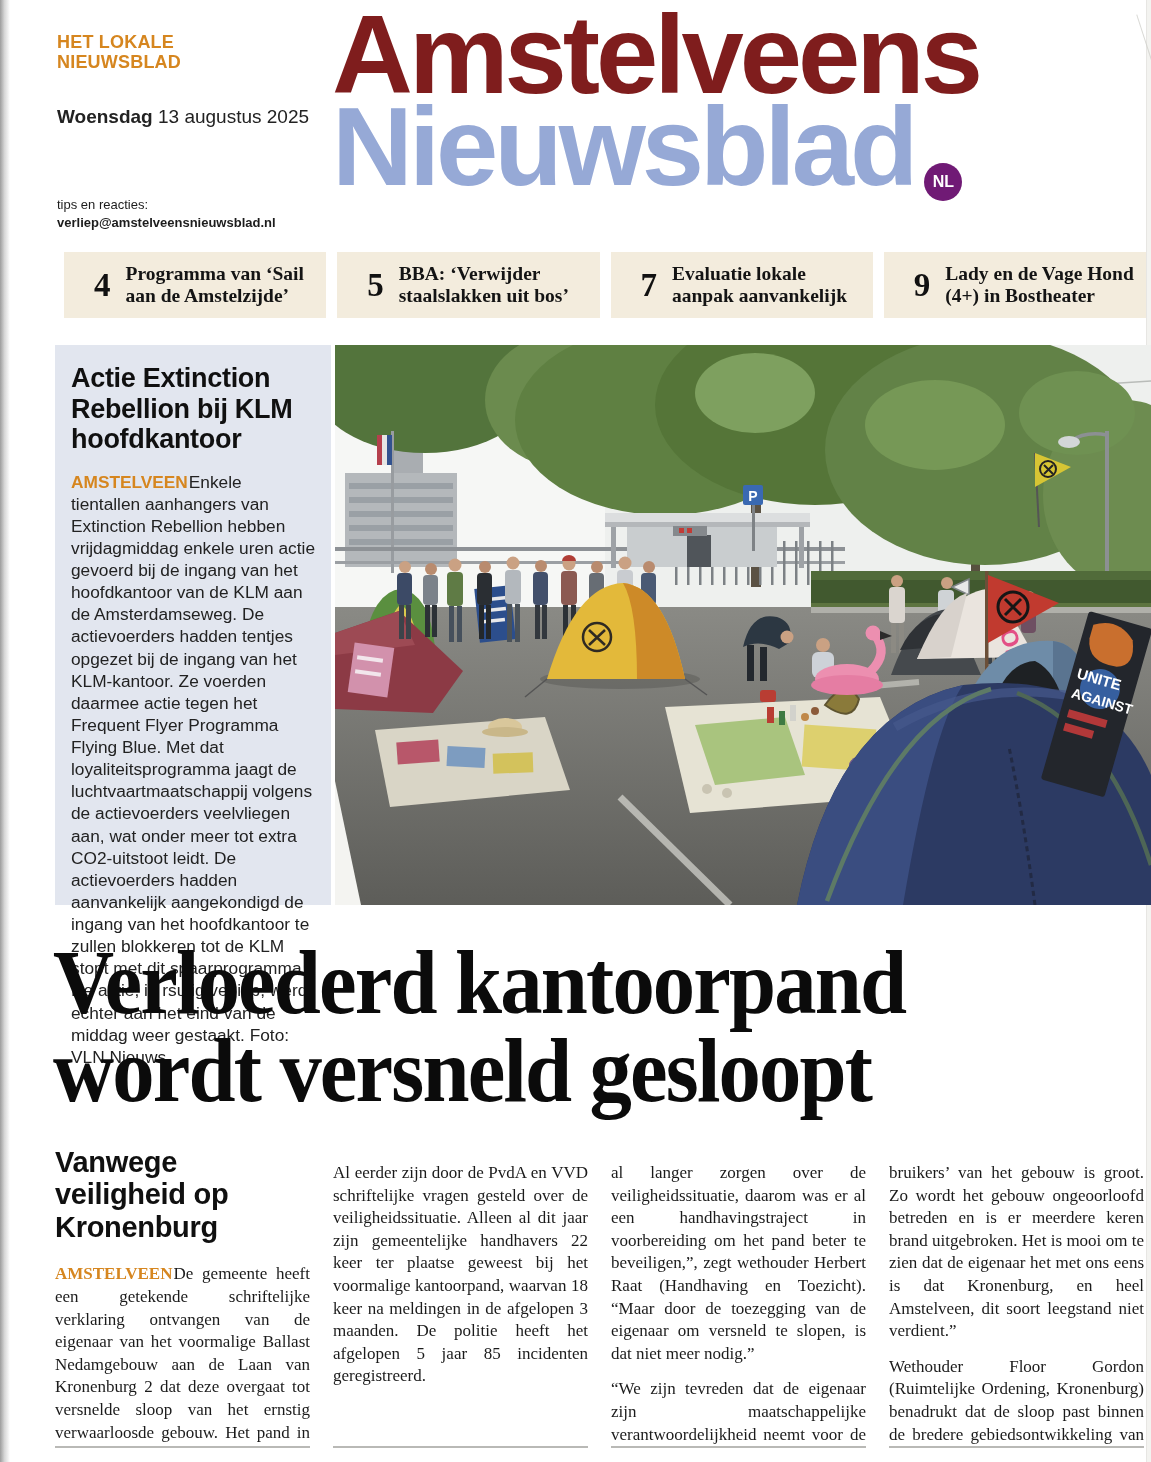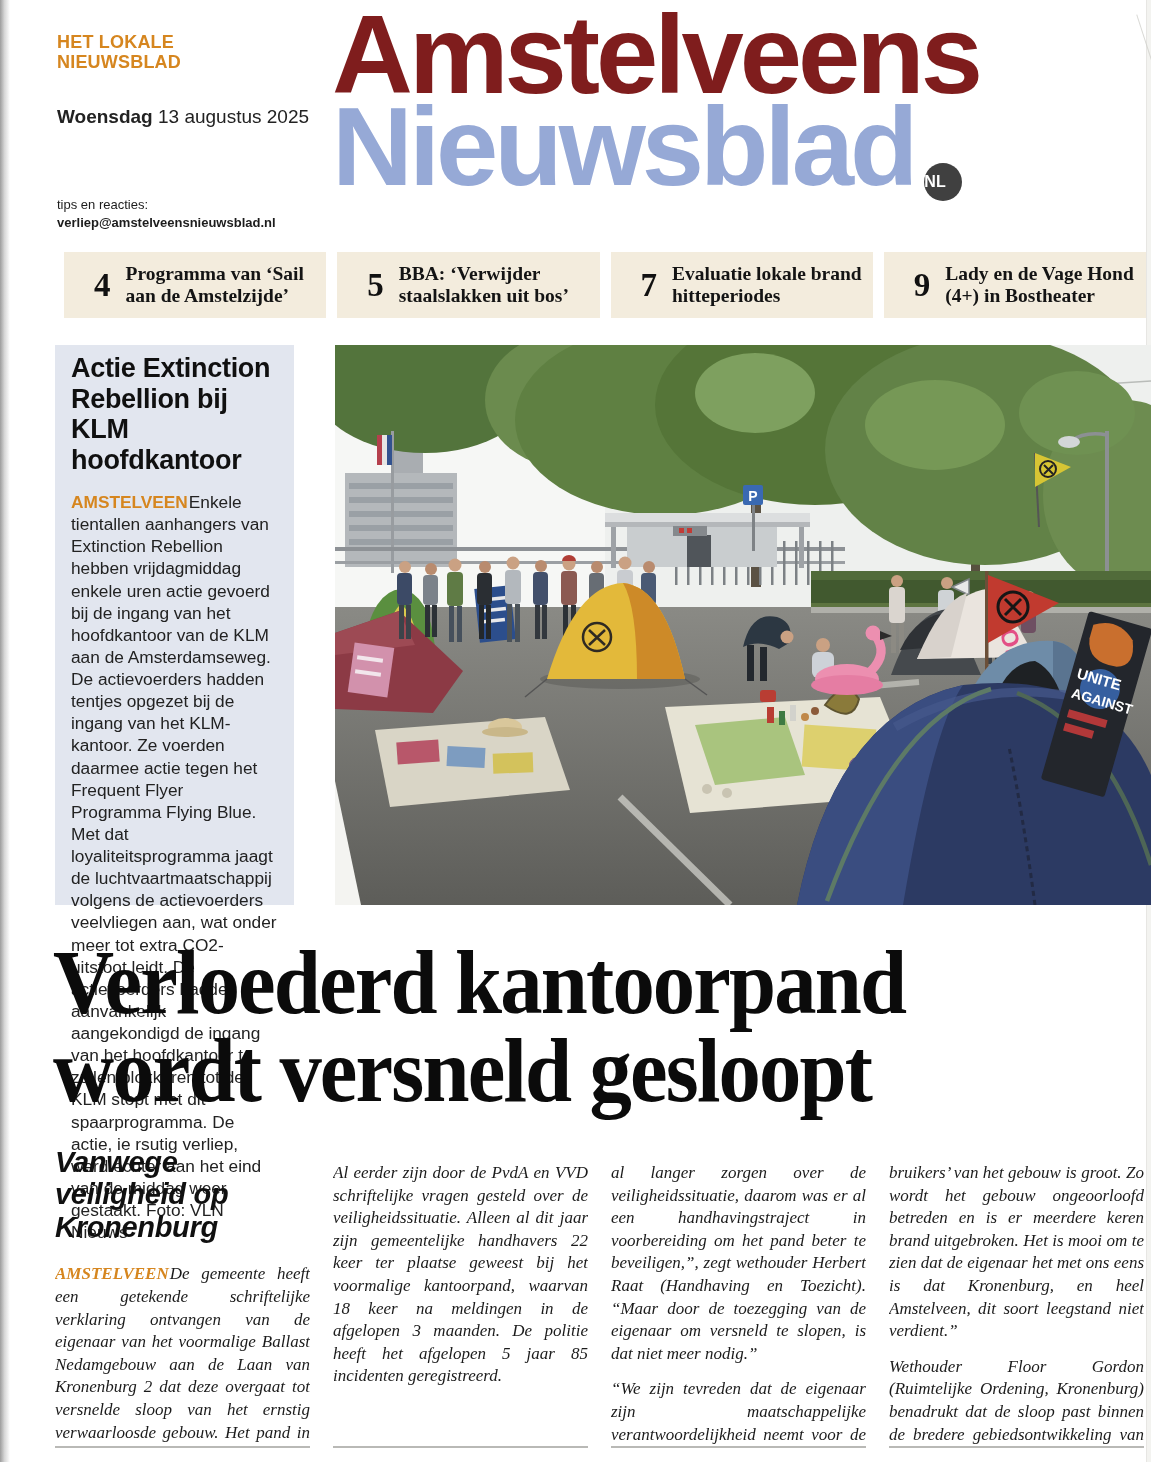--- a/index.html
+++ b/index.html
@@ -14,45 +14,45 @@
   
   .tagline{position:absolute;left:57px;top:26px;font-size:18px;line-height:1.12;font-weight:bold;
     color:#d6861f;letter-spacing:.2px;margin-top:6px;}
   .dateline-row{position:absolute;left:57px;top:106px;font-size:19px;color:#222;}
   .dateline-row b{font-weight:bold;}
   .contact{position:absolute;left:57px;top:196px;font-size:13px;line-height:1.35;color:#1c1c1c;}
   .contact .email{font-weight:bold;}
   .masthead{position:absolute;left:332px;top:6px;line-height:98px;font-weight:bold;letter-spacing:-4px;white-space:nowrap;}
   .masthead .l1{font-size:112px;color:#7f1d1d;display:block;}
   .masthead .l2{font-size:112px;color:#96a9d6;display:block;margin-top:-6px;}
-  .nl-badge{display:inline-block;width:38px;height:38px;border-radius:50%;background:#404040;color:#fff;
-    font-size:16px;font-weight:bold;letter-spacing:0;text-align:left;line-height:38px;vertical-align:baseline;
+  .nl-badge{display:inline-block;width:38px;height:38px;border-radius:50%;background:#701a75;color:#fff;
+    font-size:16px;font-weight:bold;letter-spacing:0;text-align:center;line-height:38px;vertical-align:baseline;
     position:relative;top:2px;margin-left:10px;}
 
   
   .teasers{position:absolute;left:64px;top:252px;width:1082px;height:66px;display:flex;gap:11px;}
   .teaser{flex:1 1 0;background:#f3ecdd;display:flex;align-items:center;gap:15px;padding:0 10px 0 30px;box-sizing:border-box;}
   .teaser .num{font-family:"Liberation Serif", serif;font-weight:bold;font-size:33px;color:#111;}
   .teaser .txt{font-family:"Liberation Serif", serif;font-weight:bold;font-size:19.5px;line-height:1.15;color:#141414;}
 
   
-  .infobox{position:absolute;left:55px;top:345px;width:239px;height:560px;background:#e2e6ef;
-    box-sizing:border-box;padding:8px 16px;}
+  .infobox{position:absolute;left:55px;top:345px;width:276px;height:560px;background:#e2e6ef;
+    box-sizing:border-box;padding:18px 16px;}
   .infobox h2{margin:0 0 16px 0;font-size:27px;line-height:1.13;color:#101010;letter-spacing:-.3px;}
   .infobox .body{font-size:17.3px;line-height:1.28;color:#222;}
   .orange-dateline{color:#d6861f;font-weight:bold;margin-right:1px;}
   .photo{position:absolute;left:335px;top:345px;width:816px;height:560px;overflow:hidden;background:#eef0ee;}
 
   
   .mainhead{position:absolute;left:53px;top:938px;width:1095px;
     font-family:"Liberation Serif", serif;font-weight:bold;font-size:92px;line-height:88px;
     letter-spacing:-2px;color:#0b0b0b;transform:scaleX(.92);transform-origin:left top;}
 
   
-  .col{position:absolute;top:1140px;width:255px;height:307px;overflow:hidden;box-sizing:border-box;font-style:italic;}
+  .col{position:absolute;top:1140px;width:255px;height:307px;overflow:hidden;box-sizing:border-box;}
   .col1{left:55px;}
   .col2{left:333px;padding-top:22px;}
   .col3{left:611px;padding-top:22px;}
   .col4{left:889px;padding-top:22px;}
   .subhead{font-size:29px;line-height:1.12;font-weight:bold;color:#101010;margin:6px 0 20px 0;letter-spacing:-.3px;}
   .serif-body{font-family:"Liberation Serif", serif;font-size:17px;line-height:1.33;text-align:justify;color:#1b1b1b;}
   .serif-body p{margin:0 0 13px 0;}
   .col-rule{position:absolute;top:1446px;height:2px;background:#b9b9b6;width:255px;}
   .rule1{left:55px;} .rule2{left:333px;} .rule3{left:611px;} .rule4{left:889px;}
 </style>
@@ -84,21 +84,21 @@
     <div class="teaser">
       <span class="num">4</span>
       <span class="txt">Programma van ‘Sail aan de Amstelzijde’</span>
     </div>
     <div class="teaser">
       <span class="num">5</span>
       <span class="txt">BBA: ‘Verwijder staalslakken uit bos’</span>
     </div>
     <div class="teaser">
       <span class="num">7</span>
-      <span class="txt">Evaluatie lokale brand hitteperiodes</span>
+      <span class="txt">Evaluatie lokale aanpak aanvankelijk</span>
     </div>
     <div class="teaser">
       <span class="num">9</span>
       <span class="txt">Lady en de Vage Hond (4+) in Bostheater</span>
     </div>
   </div>
 
   <div class="infobox">
     <h2>Actie Extinction Rebellion bij KLM hoofdkantoor</h2>
     <div class="body">

